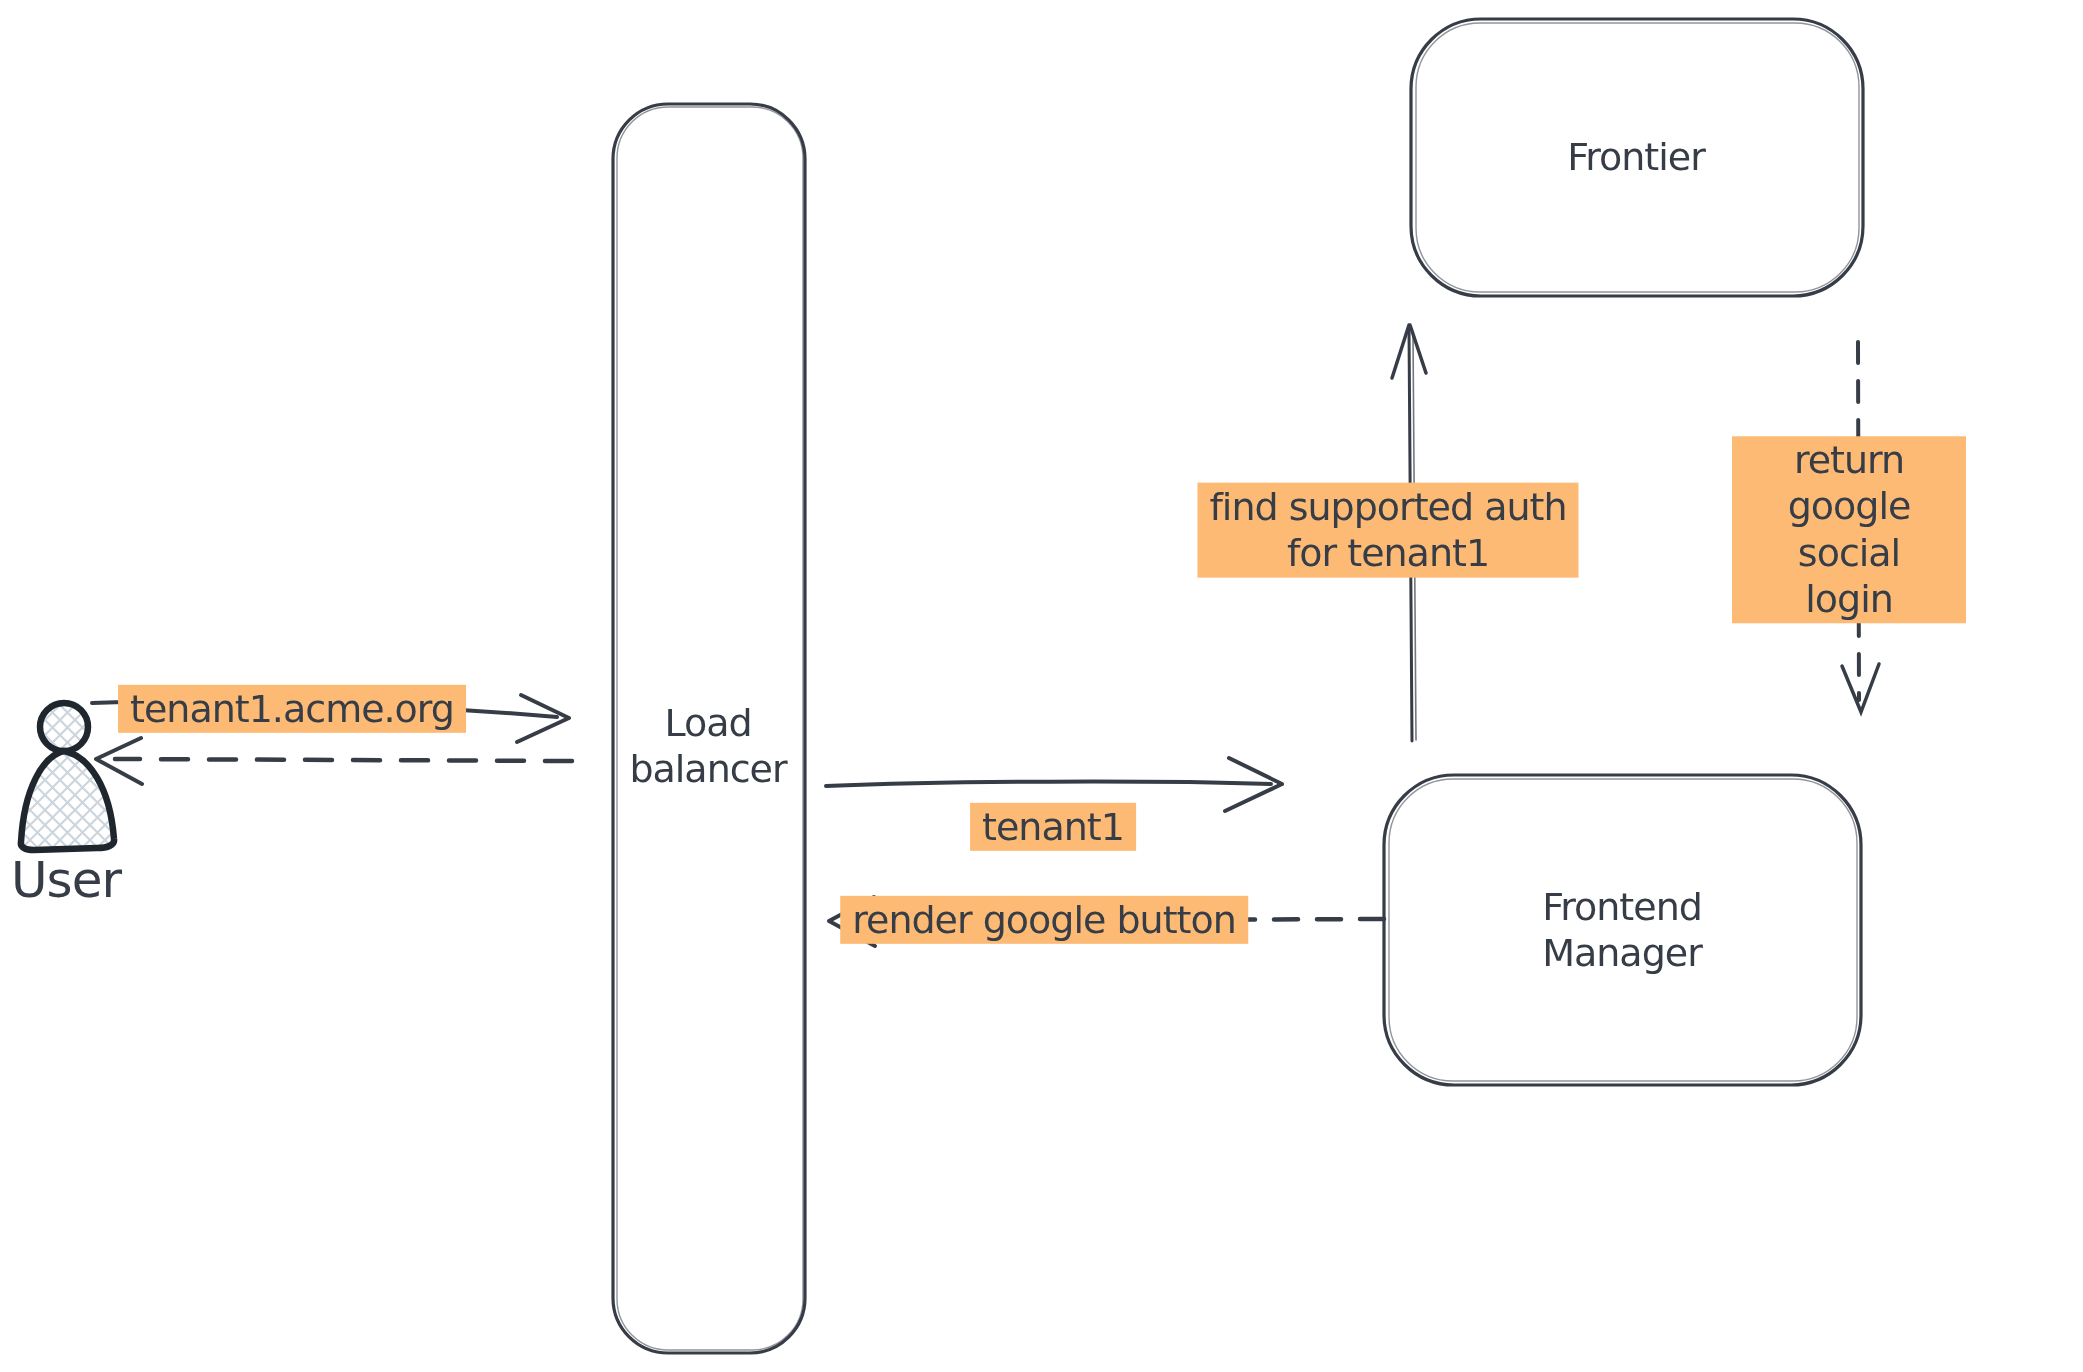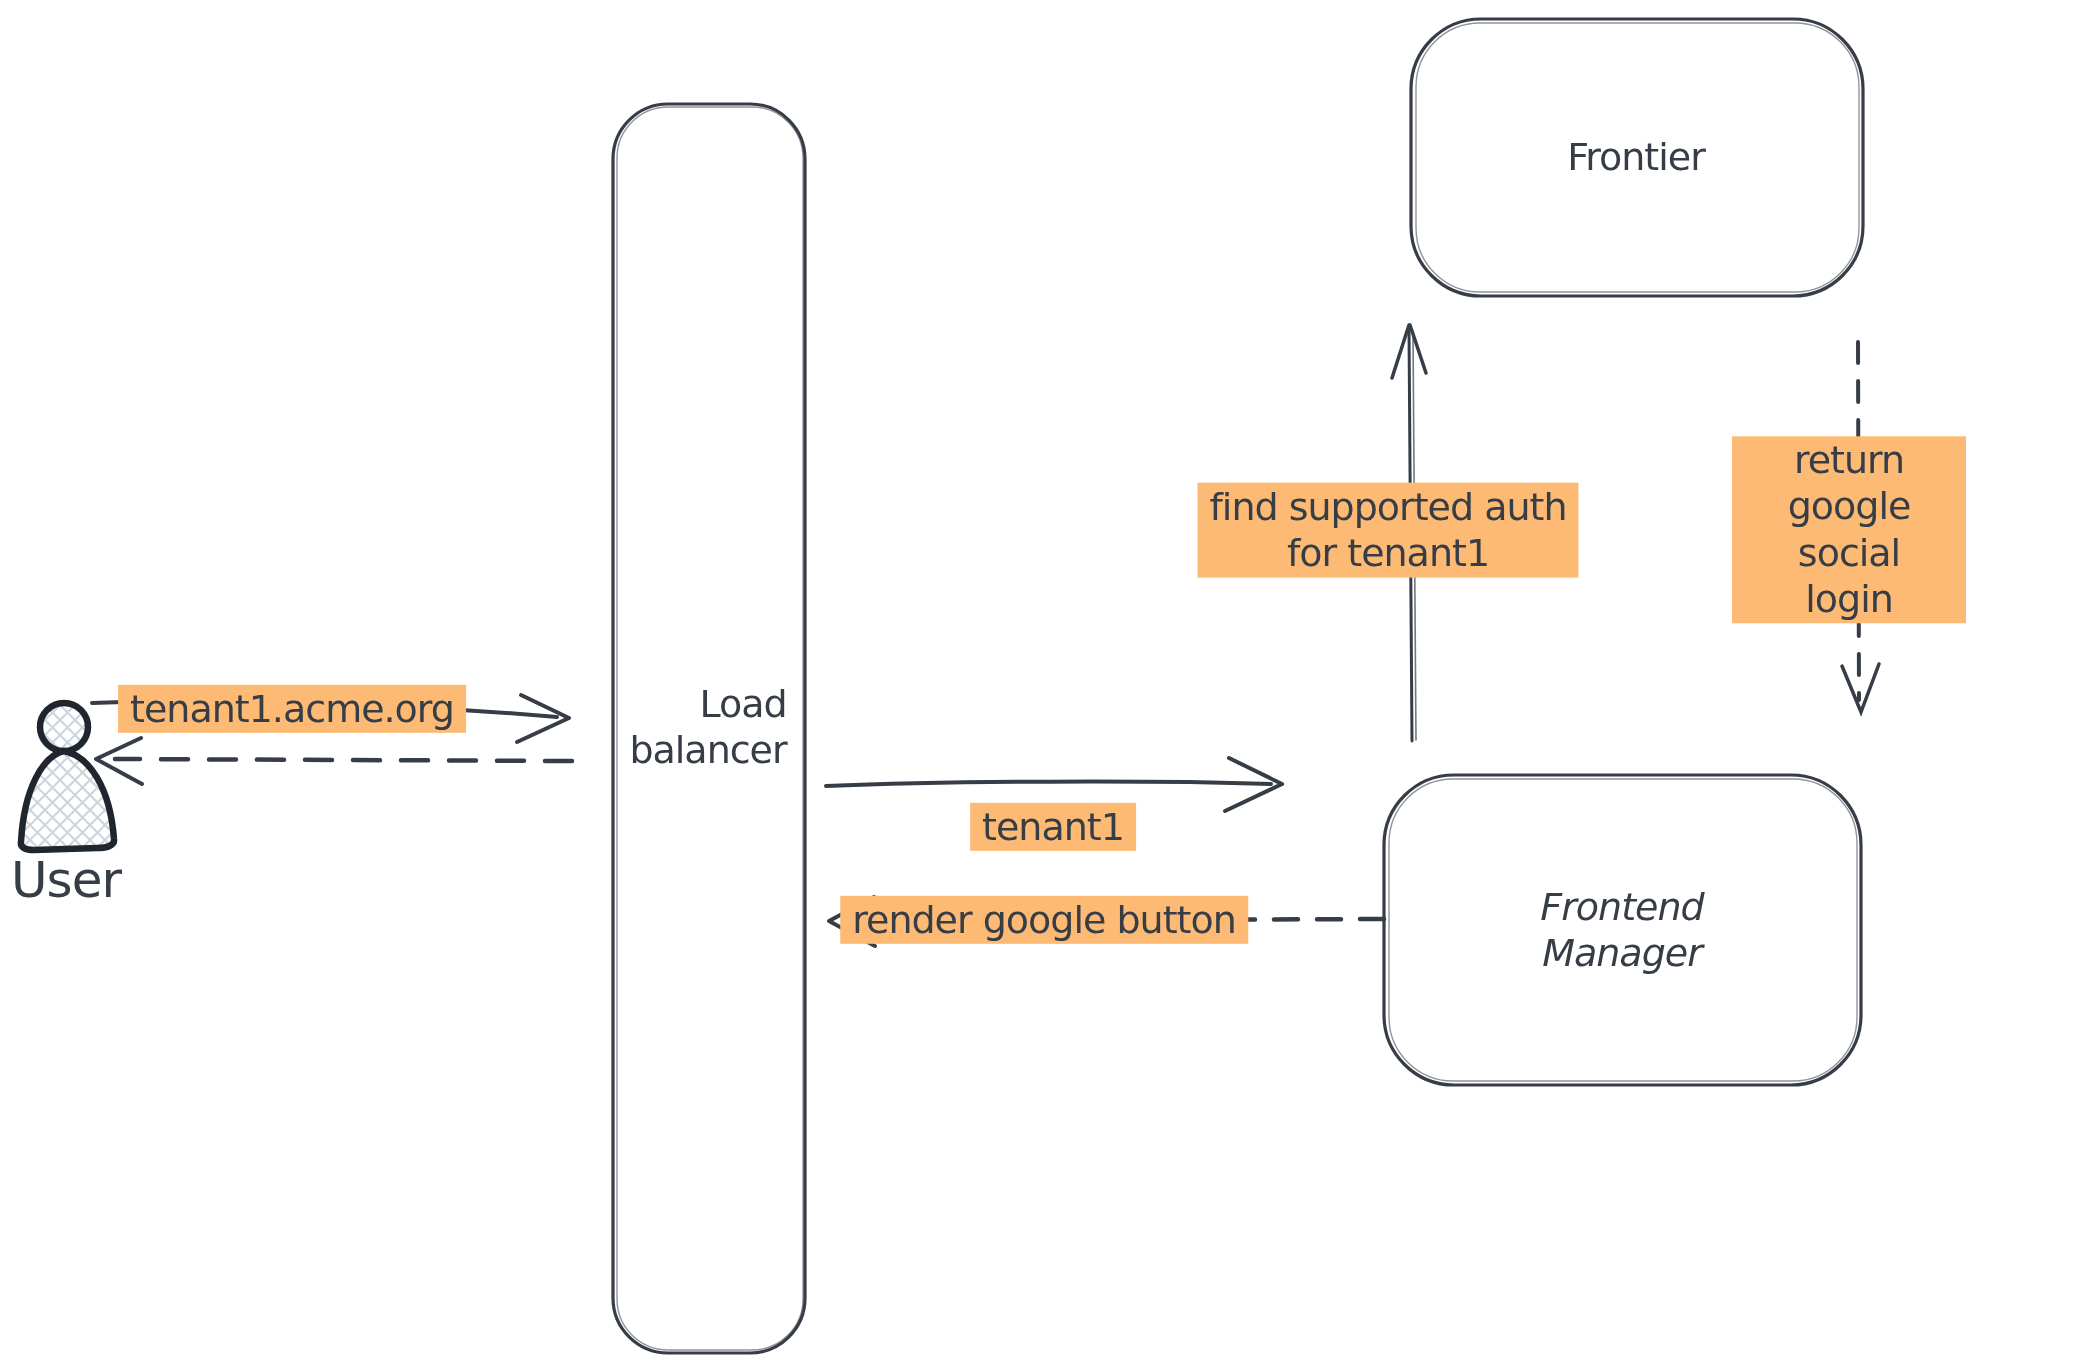--- a/index.html
+++ b/index.html
@@ -98,26 +98,26 @@
     </g>
 
     <g stroke="#363d47" fill="none" stroke-linecap="round">
       <path d="M1858,342 L1859,700" stroke-width="4" stroke-dasharray="21 18"></path>
       <path d="M1842,666 L1861,712 L1879,664" stroke-width="3.5"></path>
     </g>
   </svg>
 
   <div class="lbl big" style="left:66px; top:880px;">User</div>
 
-  <div class="lbl" style="left:708px; top:727px;text-align:right;">Load
+  <div class="lbl" style="left:708px; top:746px;">Load
 balancer</div>
 
   <div class="lbl" style="left:1636px; top:157px;">Frontier</div>
 
-  <div class="lbl" style="left:1622px; top:930px;font-style:italic;">Frontend
+  <div class="lbl" style="left:1622px; top:930px;">Frontend
 Manager</div>
 
   <div class="lbl on-line" style="left:292px; top:709px;">tenant1.acme.org</div>
 
   <div class="lbl on-line" style="left:1053px; top:827px;">tenant1</div>
 
   <div class="lbl on-line" style="left:1044px; top:920px;">render google button</div>
 
   <div class="lbl on-line" style="left:1388px; top:530px;">find supported auth
 for tenant1</div>

